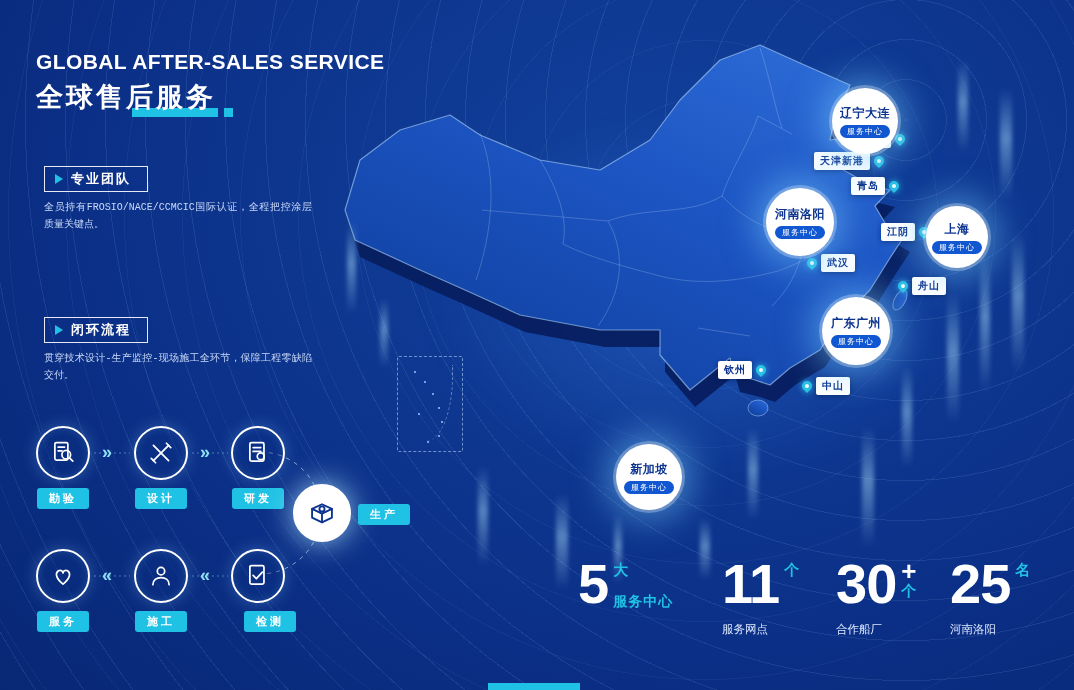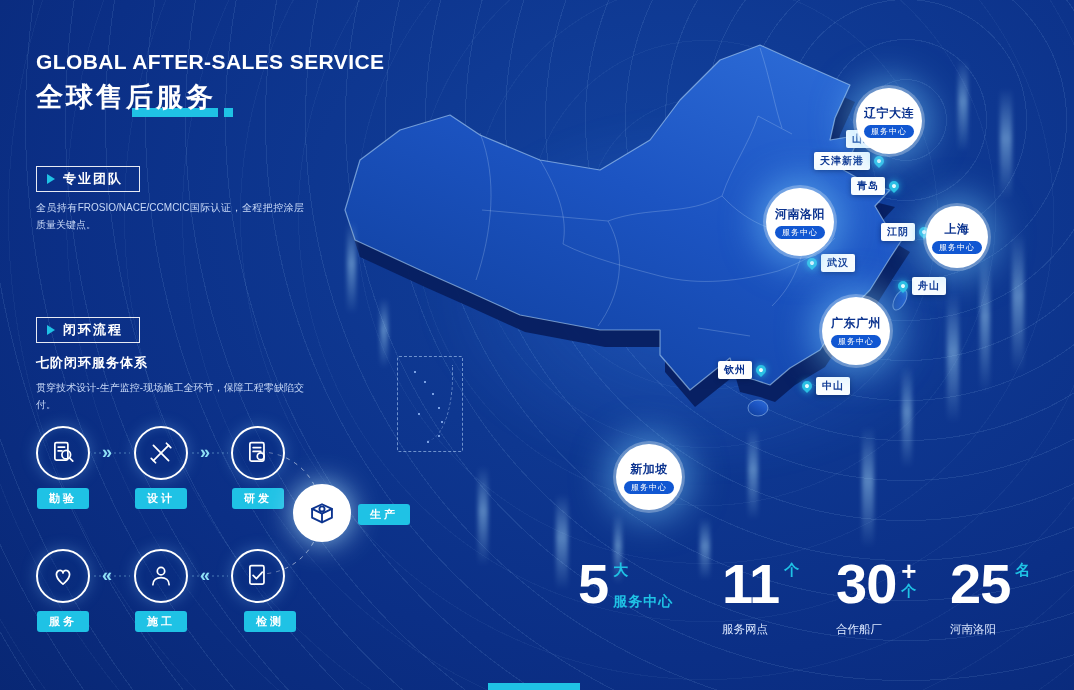--- a/index.html
+++ b/index.html
@@ -21,21 +21,21 @@
 
   
   .header { position:absolute; left:36px; top:50px; z-index:3; }
   .title-en { color:#fff; font-size:21px; font-weight:700; letter-spacing:.4px; }
   .title-zh-wrap { position:relative; margin-top:5px; width:fit-content; }
   .title-zh { color:#fff; font-size:27px; font-weight:700; letter-spacing:3px; position:relative; z-index:1; }
   .zh-bar { position:absolute; left:96px; bottom:-2px; width:86px; height:9px; background:var(--accent,#1fc2e5); z-index:0; }
   .zh-sq  { position:absolute; left:188px; bottom:-2px; width:9px; height:9px; background:var(--accent,#1fc2e5); z-index:0; }
 
   
-  .section { position:absolute; left:36px; width:268px; z-index:3; }
+  .section { position:absolute; left:44px; width:268px; z-index:3;font-family:Liberation Mono, monospace; }
   .sec-label { display:inline-flex; align-items:center; border:1px solid rgba(255,255,255,.9);
     padding:3px 16px 3px 10px; color:#fff; font-size:13px; font-weight:700; letter-spacing:2px; }
   .tri { width:0; height:0; border-left:8px solid var(--accent,#1fc2e5);
     border-top:5px solid transparent; border-bottom:5px solid transparent; margin-right:8px; }
   .sec-sub { color:#fff; font-weight:700; font-size:13px; margin-top:11px; letter-spacing:1px; }
   .sec-body { color:#c9daf8; font-size:10px; line-height:1.65; margin-top:8px; text-align:justify; }
 
   
   .flow { position:absolute; left:30px; top:420px; width:410px; height:245px; z-index:3; }
   .flow-links { position:absolute; left:0; top:0; }
@@ -128,21 +128,20 @@
     </div>
     <p class="sec-body">全员持有FROSIO/NACE/CCMCIC国际认证，全程把控涂层质量关键点。</p>
   </div>
 
 
   <div class="section" style="top:317px">
     <div class="sec-label">
       <span class="tri"></span>
       <span>闭环流程</span>
     </div>
-    <div class="sec-sub">七阶闭环服务体系</div>
     <p class="sec-body">贯穿技术设计-生产监控-现场施工全环节，保障工程零缺陷交付。</p>
   </div>
 
   <div class="flow">
     <svg class="flow-links" width="410" height="245">
       <path d="M230,32 A61,61 0 0 1 230,154" fill="none" stroke="rgba(255,255,255,.55)" stroke-dasharray="4 5"></path>
       <line x1="64" y1="33" x2="100" y2="33" stroke="rgba(150,220,245,.45)" stroke-dasharray="2 3"></line>
       <line x1="162" y1="33" x2="198" y2="33" stroke="rgba(150,220,245,.45)" stroke-dasharray="2 3"></line>
       <line x1="64" y1="156" x2="100" y2="156" stroke="rgba(150,220,245,.45)" stroke-dasharray="2 3"></line>
       <line x1="162" y1="156" x2="198" y2="156" stroke="rgba(150,220,245,.45)" stroke-dasharray="2 3"></line>
@@ -244,21 +243,21 @@
     </g>
     <ellipse cx="570" cy="272" rx="5.5" ry="11" transform="rotate(28 570 272)" fill="url(#landGrad)" stroke="rgba(190,225,255,.45)"></ellipse>
     <ellipse cx="428" cy="380" rx="10" ry="8" fill="url(#landGrad)" stroke="rgba(190,225,255,.45)"></ellipse>
   </svg>
 
   <div class="inset">
     <span class="inset-dots"></span>
     <span class="inset-arc"></span>
   </div>
 
-  <div class="sc-marker" style="left:856px;top:88px;width:66px;height:66px">
+  <div class="sc-marker" style="left:832px;top:88px;width:66px;height:66px">
     <div class="sc-city">辽宁大连</div>
     <div class="sc-tag">服务中心</div>
   </div>
   <div class="sc-marker" style="left:766px;top:188px;width:68px;height:68px">
     <div class="sc-city">河南洛阳</div>
     <div class="sc-tag">服务中心</div>
   </div>
   <div class="sc-marker" style="left:926px;top:206px;width:62px;height:62px">
     <div class="sc-city">上海</div>
     <div class="sc-tag">服务中心</div>

